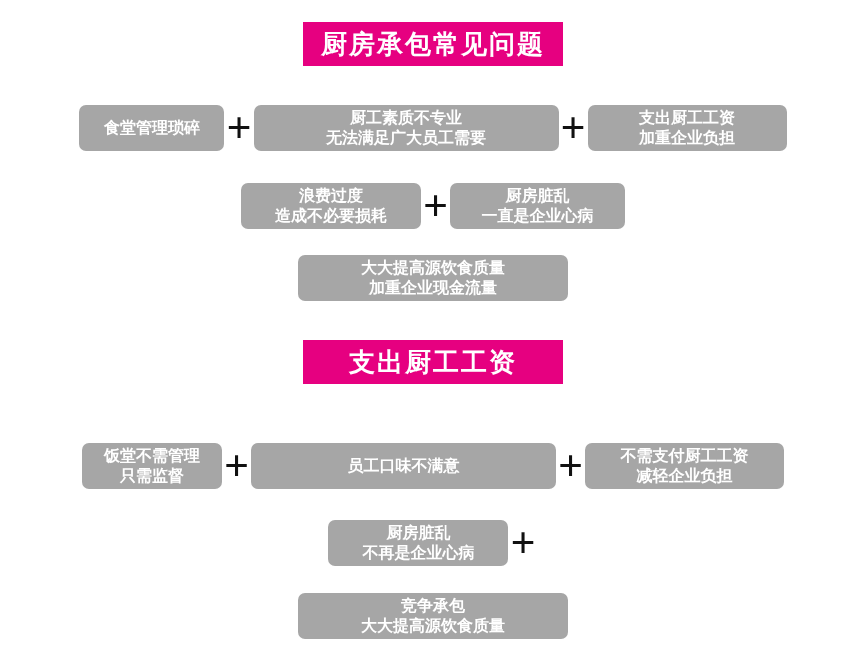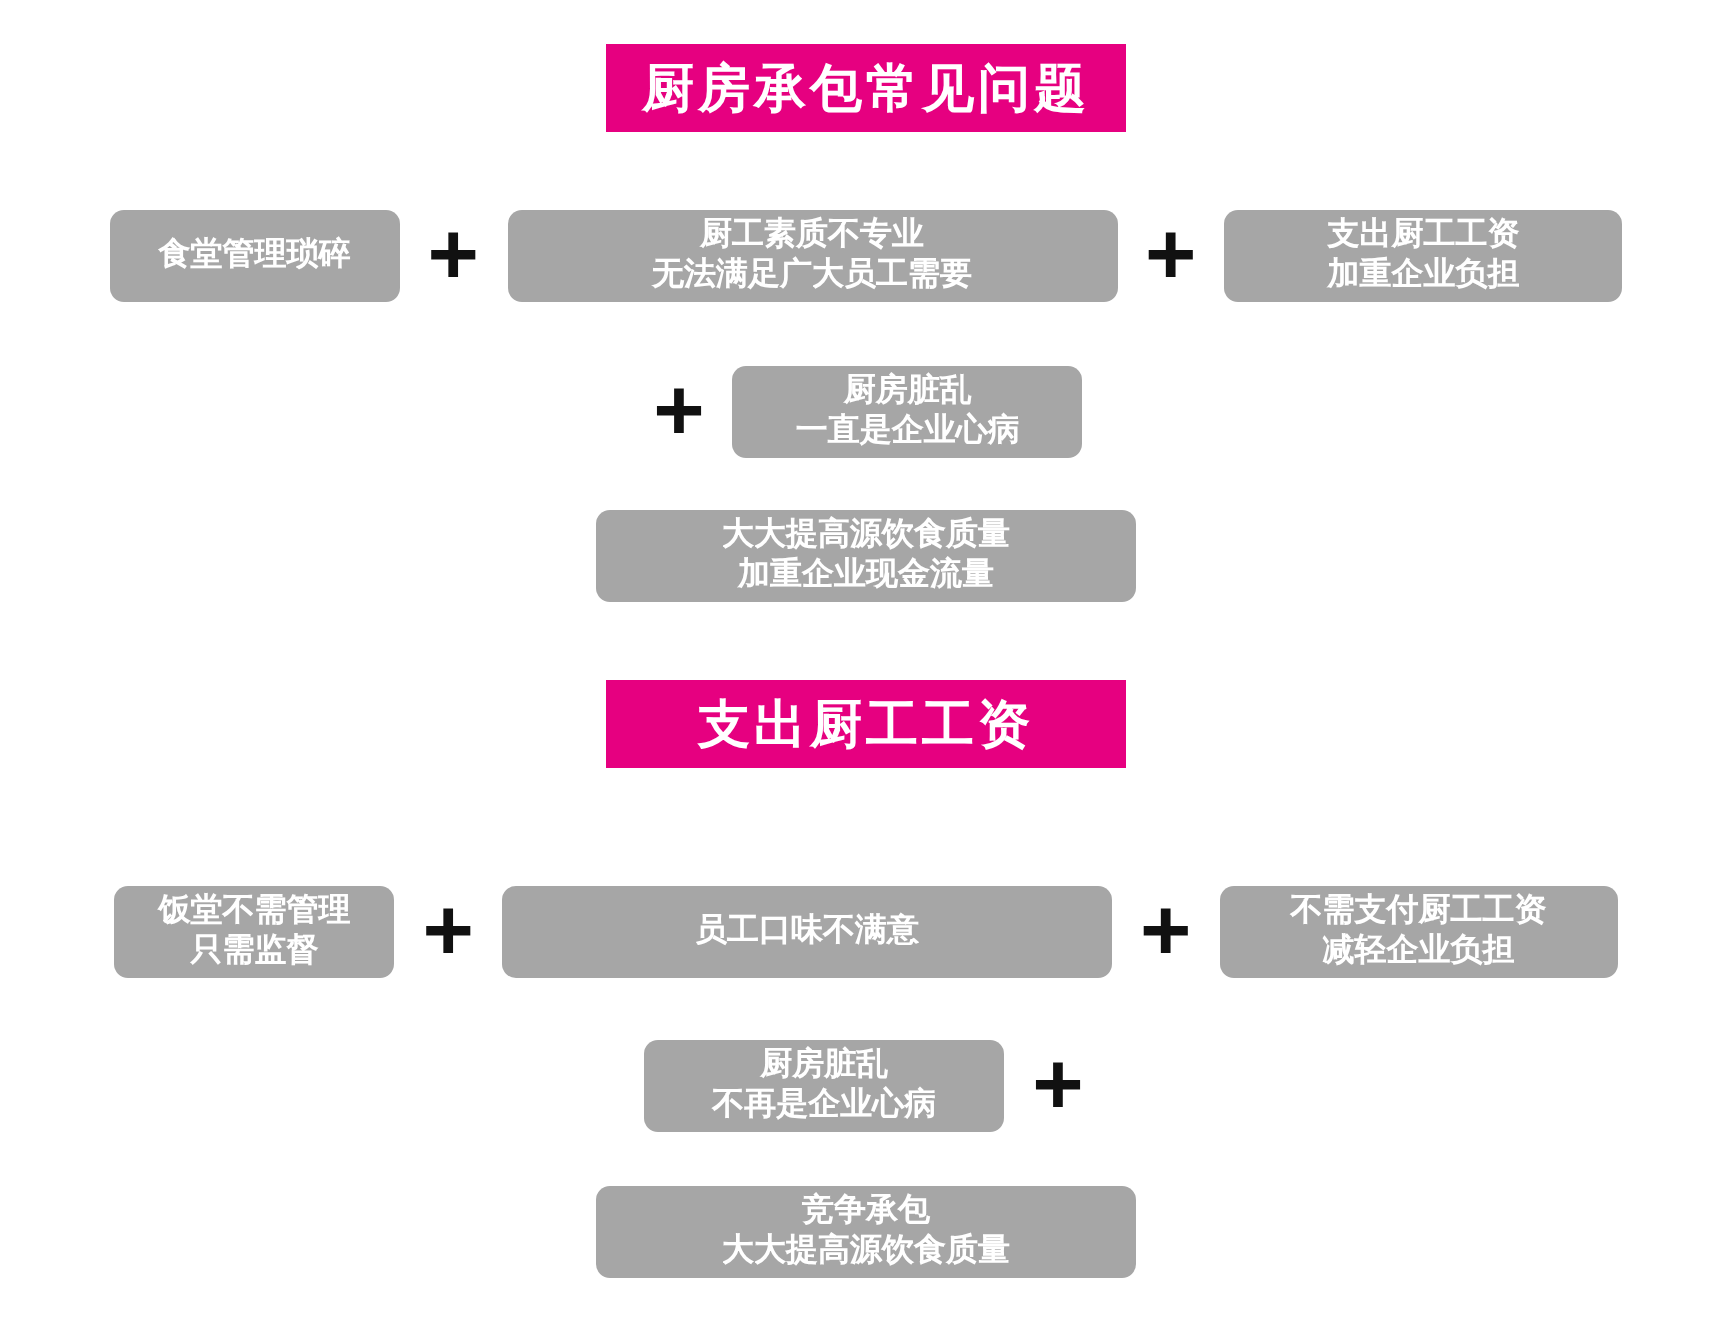--- a/index.html
+++ b/index.html
@@ -27,21 +27,21 @@
     display: flex;
     align-items: center;
     justify-content: center;
     white-space: nowrap;
   }
   .hdr1 { margin-bottom: 39px; }
   .hdr2 { margin-top: 39px; margin-bottom: 59px; }
   .row {
     display: flex;
     justify-content: center;
-    gap: 12px;
+    font-family: Liberation Serif, serif;
   }
   .row-a { margin-bottom: 32px; }
   .row-b { margin-bottom: 26px; }
   .row-c { margin-bottom: 0; }
   .row-d { margin-bottom: 31px; }
   .row-e { margin-bottom: 27px; }
   .gbox {
     height: 46px;
     background: #a6a6a6;
     border-radius: 7px;
@@ -94,20 +94,24 @@
         <span>无法满足广大员工需要</span>
       </div>
       <div class="plus">+</div>
       <div class="gbox w170">
         <span>支出厨工工资</span>
         <span>加重企业负担</span>
       </div>
     </div>
 
     <div class="row row-b">
+      <div class="gbox w180">
+        <span>浪费过度</span>
+        <span>造成不必要损耗</span>
+      </div>
       <div class="plus">+</div>
       <div class="gbox w175">
         <span>厨房脏乱</span>
         <span>一直是企业心病</span>
       </div>
     </div>
 
     <div class="row row-c">
       <div class="gbox w270">
         <span>大大提高源饮食质量</span>

